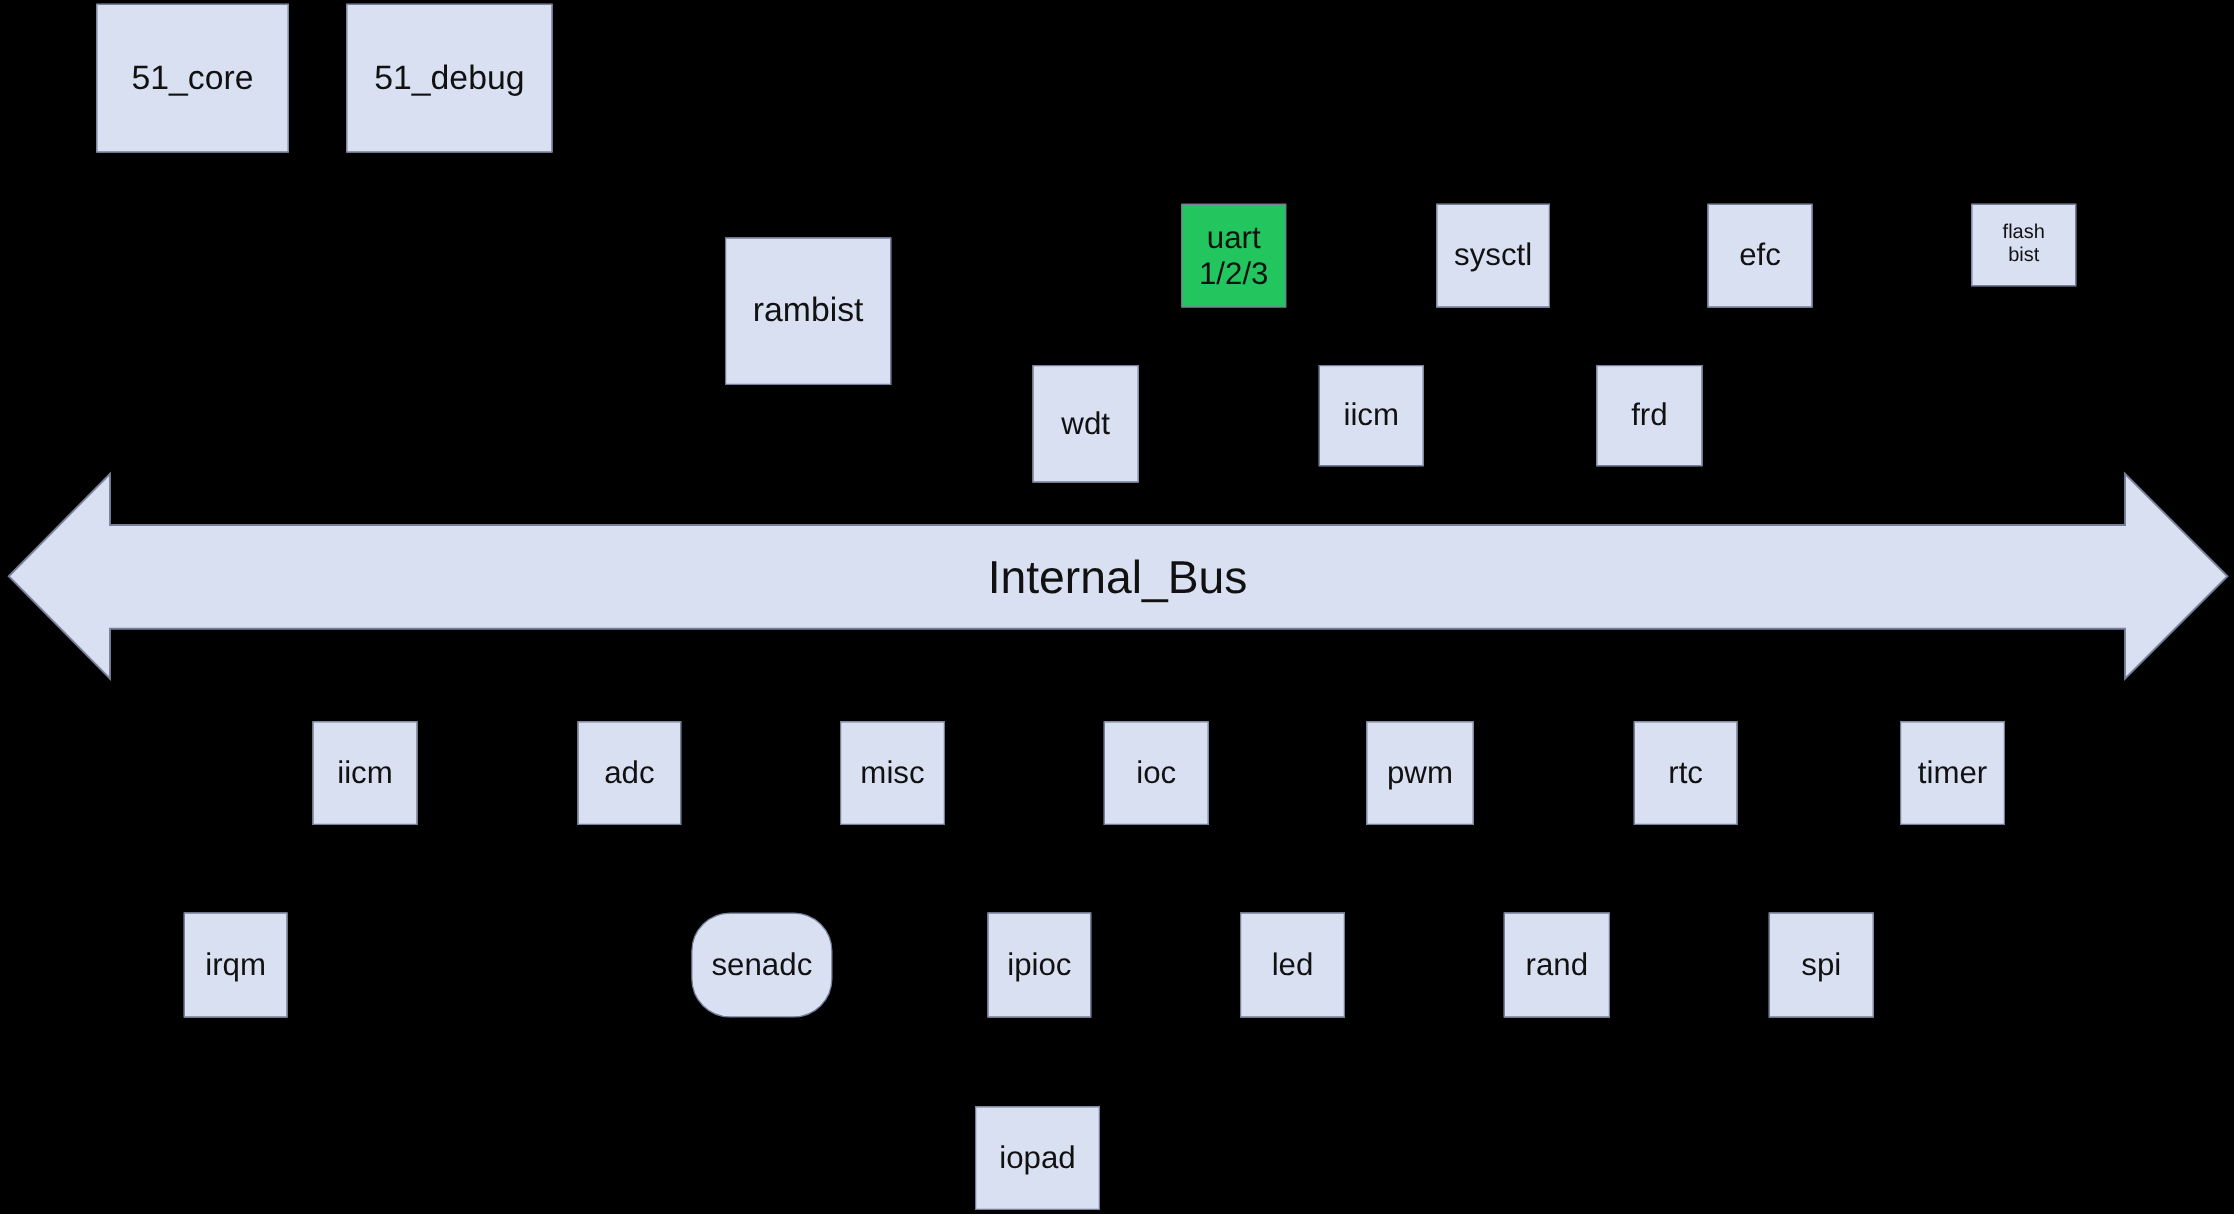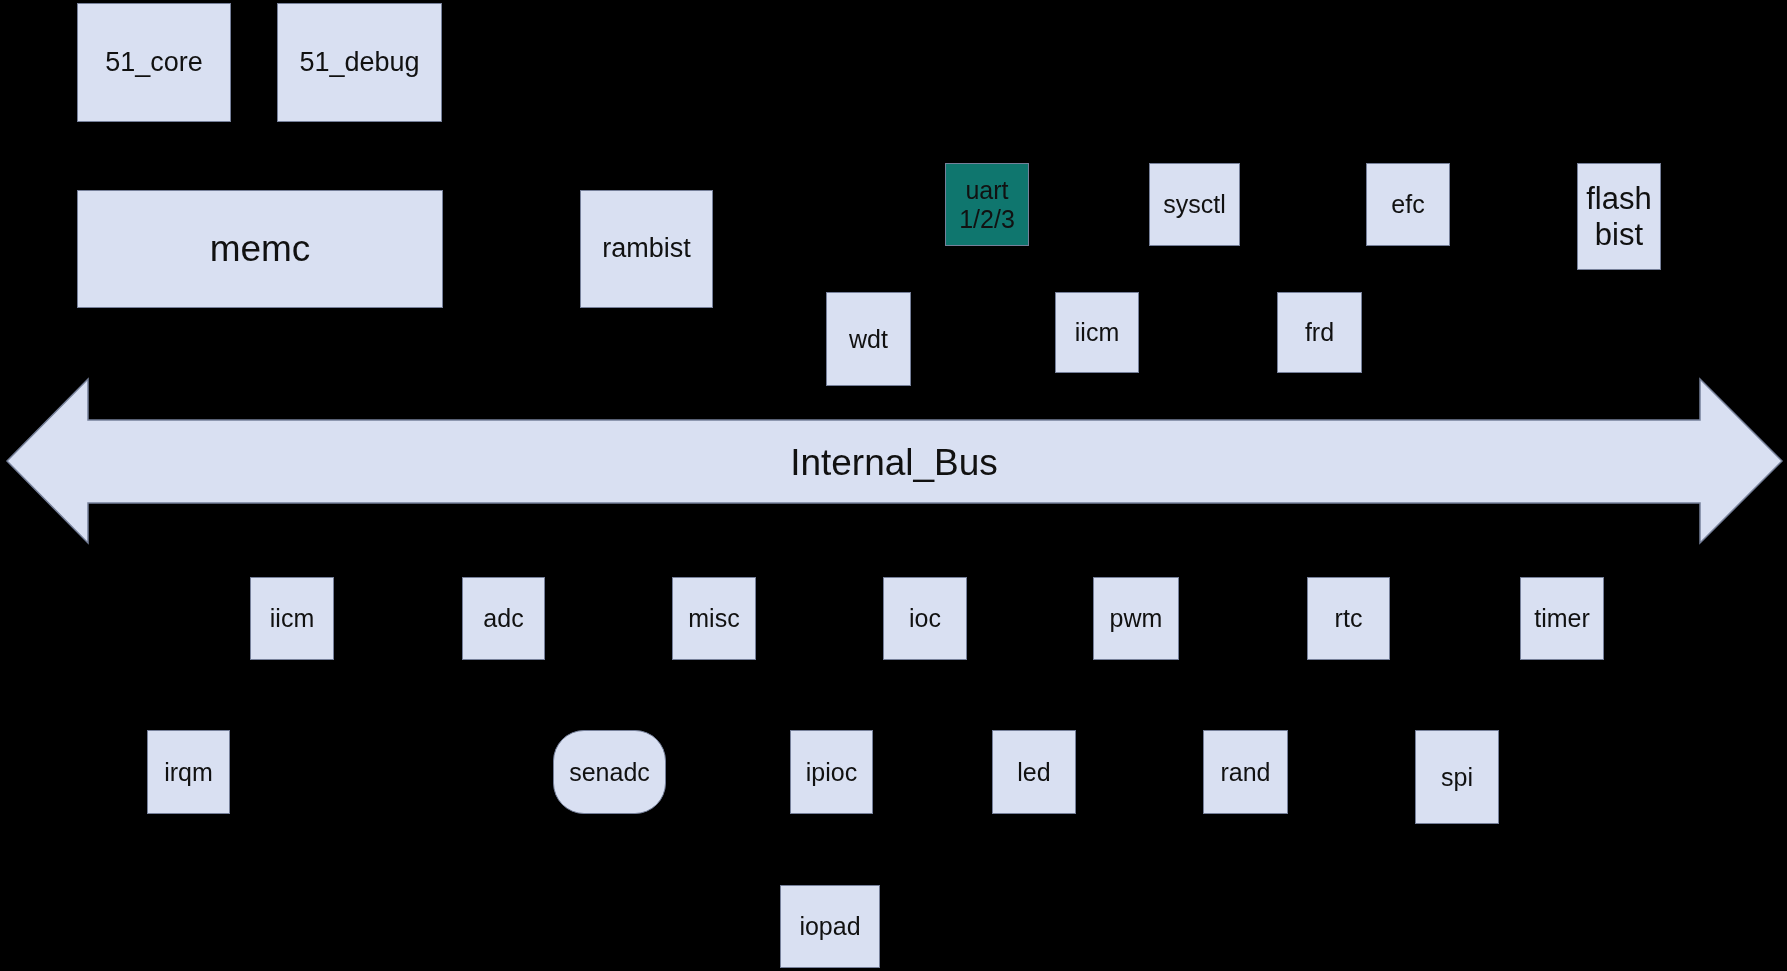--- a/index.html
+++ b/index.html
@@ -31,38 +31,37 @@
 </head>
 <body>
 
 <div class="canvas" style="background: rgb(0, 0, 0);">
   <svg class="bus-svg" viewBox="0 0 1787 971">
     <polygon stroke-width="1.5" points="7,461 88,379 88,420 1700,420 1700,379 1782,461 1700,543 1700,503 88,503 88,543" fill="#d9e0f2" stroke="#76809a"></polygon>
     <text dominant-baseline="central" x="894" y="462" fill="#111111" font-size="37">Internal_Bus</text>
   </svg>
 <div class="block" style="left: 77px; top: 3px; width: 154px; height: 119px; font-size: 27px; background: rgb(217, 224, 242); border-color: rgb(118, 128, 154); color: rgb(17, 17, 17);">51_core</div>
     <div class="block" style="left: 277px; top: 3px; width: 165px; height: 119px; font-size: 27px; background: rgb(217, 224, 242); border-color: rgb(118, 128, 154); color: rgb(17, 17, 17);">51_debug</div>
-    <div class="block" style="left: 77px; top: 190px; width: 366px; height: 118px; font-size: 37px; background: rgb(217, 224, 242); border-color: rgb(118, 128, 154); color: rgb(17, 17, 17);">memc</div>
     <div class="block" style="left: 580px; top: 190px; width: 133px; height: 118px; font-size: 27px; background: rgb(217, 224, 242); border-color: rgb(118, 128, 154); color: rgb(17, 17, 17);">rambist</div>
-    <div class="block" style="left: 945px; top: 163px; width: 84px; height: 83px; font-size: 25px; background: #0f766e; border-color: rgb(118, 128, 154); color: rgb(17, 17, 17);">uart
+    <div class="block" style="left: 945px; top: 163px; width: 84px; height: 83px; font-size: 25px; background: #22c55e; border-color: rgb(118, 128, 154); color: rgb(17, 17, 17);">uart
 1/2/3</div>
     <div class="block" style="left: 1149px; top: 163px; width: 91px; height: 83px; font-size: 25px; background: rgb(217, 224, 242); border-color: rgb(118, 128, 154); color: rgb(17, 17, 17);">sysctl</div>
     <div class="block" style="left: 1366px; top: 163px; width: 84px; height: 83px; font-size: 25px; background: rgb(217, 224, 242); border-color: rgb(118, 128, 154); color: rgb(17, 17, 17);">efc</div>
-    <div class="block" style="left: 1577px; top: 163px; width: 84px; height: 107px; font-size: 31px; background: rgb(217, 224, 242); border-color: rgb(118, 128, 154); color: rgb(17, 17, 17);">flash
+    <div class="block" style="left: 1577px; top: 163px; width: 84px; height: 66px; font-size: 16px; background: rgb(217, 224, 242); border-color: rgb(118, 128, 154); color: rgb(17, 17, 17);">flash
 bist</div>
     <div class="block" style="left: 826px; top: 292px; width: 85px; height: 94px; font-size: 25px; background: rgb(217, 224, 242); border-color: rgb(118, 128, 154); color: rgb(17, 17, 17);">wdt</div>
     <div class="block" style="left: 1055px; top: 292px; width: 84px; height: 81px; font-size: 25px; background: rgb(217, 224, 242); border-color: rgb(118, 128, 154); color: rgb(17, 17, 17);">iicm</div>
     <div class="block" style="left: 1277px; top: 292px; width: 85px; height: 81px; font-size: 25px; background: rgb(217, 224, 242); border-color: rgb(118, 128, 154); color: rgb(17, 17, 17);">frd</div>
     <div class="block" style="left: 250px; top: 577px; width: 84px; height: 83px; font-size: 25px; background: rgb(217, 224, 242); border-color: rgb(118, 128, 154); color: rgb(17, 17, 17);">iicm</div>
     <div class="block" style="left: 462px; top: 577px; width: 83px; height: 83px; font-size: 25px; background: rgb(217, 224, 242); border-color: rgb(118, 128, 154); color: rgb(17, 17, 17);">adc</div>
     <div class="block" style="left: 672px; top: 577px; width: 84px; height: 83px; font-size: 25px; background: rgb(217, 224, 242); border-color: rgb(118, 128, 154); color: rgb(17, 17, 17);">misc</div>
     <div class="block" style="left: 883px; top: 577px; width: 84px; height: 83px; font-size: 25px; background: rgb(217, 224, 242); border-color: rgb(118, 128, 154); color: rgb(17, 17, 17);">ioc</div>
     <div class="block" style="left: 1093px; top: 577px; width: 86px; height: 83px; font-size: 25px; background: rgb(217, 224, 242); border-color: rgb(118, 128, 154); color: rgb(17, 17, 17);">pwm</div>
     <div class="block" style="left: 1307px; top: 577px; width: 83px; height: 83px; font-size: 25px; background: rgb(217, 224, 242); border-color: rgb(118, 128, 154); color: rgb(17, 17, 17);">rtc</div>
     <div class="block" style="left: 1520px; top: 577px; width: 84px; height: 83px; font-size: 25px; background: rgb(217, 224, 242); border-color: rgb(118, 128, 154); color: rgb(17, 17, 17);">timer</div>
     <div class="block" style="left: 147px; top: 730px; width: 83px; height: 84px; font-size: 25px; background: rgb(217, 224, 242); border-color: rgb(118, 128, 154); color: rgb(17, 17, 17);">irqm</div>
     <div class="block" style="left: 553px; top: 730px; width: 113px; height: 84px; font-size: 25px; background: rgb(217, 224, 242); border-color: rgb(118, 128, 154); color: rgb(17, 17, 17); border-radius: 31px;">senadc</div>
     <div class="block" style="left: 790px; top: 730px; width: 83px; height: 84px; font-size: 25px; background: rgb(217, 224, 242); border-color: rgb(118, 128, 154); color: rgb(17, 17, 17);">ipioc</div>
     <div class="block" style="left: 992px; top: 730px; width: 84px; height: 84px; font-size: 25px; background: rgb(217, 224, 242); border-color: rgb(118, 128, 154); color: rgb(17, 17, 17);">led</div>
     <div class="block" style="left: 1203px; top: 730px; width: 85px; height: 84px; font-size: 25px; background: rgb(217, 224, 242); border-color: rgb(118, 128, 154); color: rgb(17, 17, 17);">rand</div>
-    <div class="block" style="left: 1415px; top: 730px; width: 84px; height: 94px; font-size: 25px; background: rgb(217, 224, 242); border-color: rgb(118, 128, 154); color: rgb(17, 17, 17);">spi</div>
+    <div class="block" style="left: 1415px; top: 730px; width: 84px; height: 84px; font-size: 25px; background: rgb(217, 224, 242); border-color: rgb(118, 128, 154); color: rgb(17, 17, 17);">spi</div>
     <div class="block" style="left: 780px; top: 885px; width: 100px; height: 83px; font-size: 25px; background: rgb(217, 224, 242); border-color: rgb(118, 128, 154); color: rgb(17, 17, 17);">iopad</div>
   </div>
 
 </body></html>

